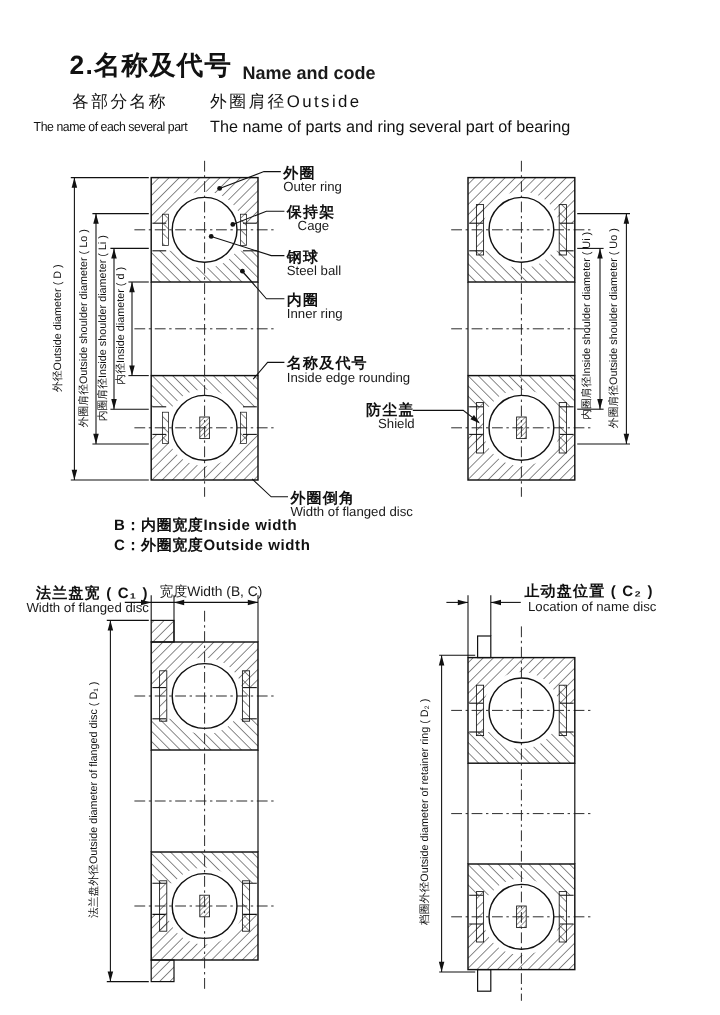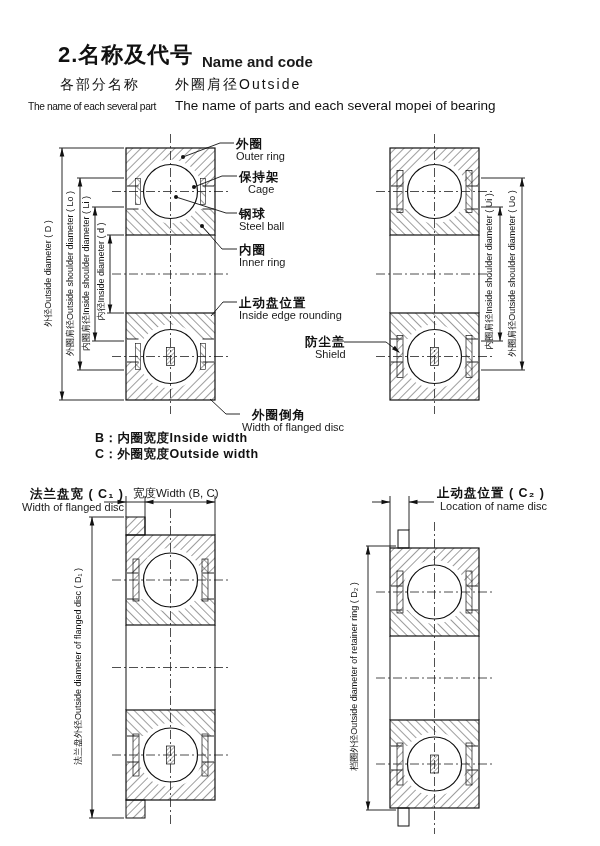--- a/index.html
+++ b/index.html
@@ -234,35 +234,35 @@
         <polygon points="400,353 392.01021073120967,349.29820753683805 394.9670337357677,345.7744030984908" fill="#111"></polygon>
         <polyline points="240,414 226,414 210,399" fill="none" stroke="#111" stroke-width="0.9"></polyline>
       </g>
     </svg>
 
   <div class="abs title-zh" style="left:58px;top:40px">2.名称及代号</div>
   <div class="abs title-en" style="left:202px;top:53px">Name and code</div>
   <div class="abs sub-zh" style="left:60px;top:76px">各部分名称</div>
   <div class="abs sub-zh" style="left:175px;top:76px">外圈肩径Outside</div>
   <div class="abs sub-en-narrow" style="left:28px;top:100px">The name of each several part</div>
-  <div class="abs sub-en" style="left:175px;top:98px">The name of parts and each several mopei of bearing</div>
+  <div class="abs sub-en" style="left:175px;top:98px">The name of parts and ring several part of bearing</div>
 
   <div class="abs zh" style="left:236px;top:136px">外圈</div>
   <div class="abs en" style="left:236px;top:150px">Outer ring</div>
   <div class="abs zh" style="left:239px;top:169px">保持架</div>
   <div class="abs en" style="left:248px;top:183px">Cage</div>
   <div class="abs zh" style="left:239px;top:206px">钢球</div>
   <div class="abs en" style="left:239px;top:220px">Steel ball</div>
   <div class="abs zh" style="left:239px;top:242px">内圈</div>
   <div class="abs en" style="left:239px;top:256px">Inner ring</div>
-  <div class="abs zh" style="left:239px;top:295px">止动盘位置</div>
+  <div class="abs zh" style="left:239px;top:295px">名称及代号</div>
   <div class="abs en" style="left:239px;top:309px">Inside edge rounding</div>
   <div class="abs zh" style="left:305px;top:334px">防尘盖</div>
   <div class="abs en" style="left:315px;top:348px">Shield</div>
-  <div class="abs zh" style="left:252px;top:407px">外圈倒角</div>
+  <div class="abs zh" style="left:242px;top:407px">外圈倒角</div>
   <div class="abs en" style="left:242px;top:421px">Width of flanged disc</div>
 
   <div class="abs note" style="left:95px;top:430px">B：内圈宽度Inside width</div>
   <div class="abs note" style="left:95px;top:446px">C：外圈宽度Outside width</div>
 
   <div class="vlabel" style="left:-102px;top:267px">外径Outside diameter ( D )</div>
   <div class="vlabel" style="left:-80px;top:267px">外圈肩径Outside shoulder diameter ( Lo )</div>
   <div class="vlabel" style="left:-64px;top:267px">内圈肩径Inside shoulder diameter ( Li )</div>
   <div class="vlabel" style="left:-49px;top:265px">内径Inside diameter ( d )</div>
   <div class="vlabel" style="left:339px;top:265px">内圈肩径Inside shoulder diameter ( Ui )</div>

